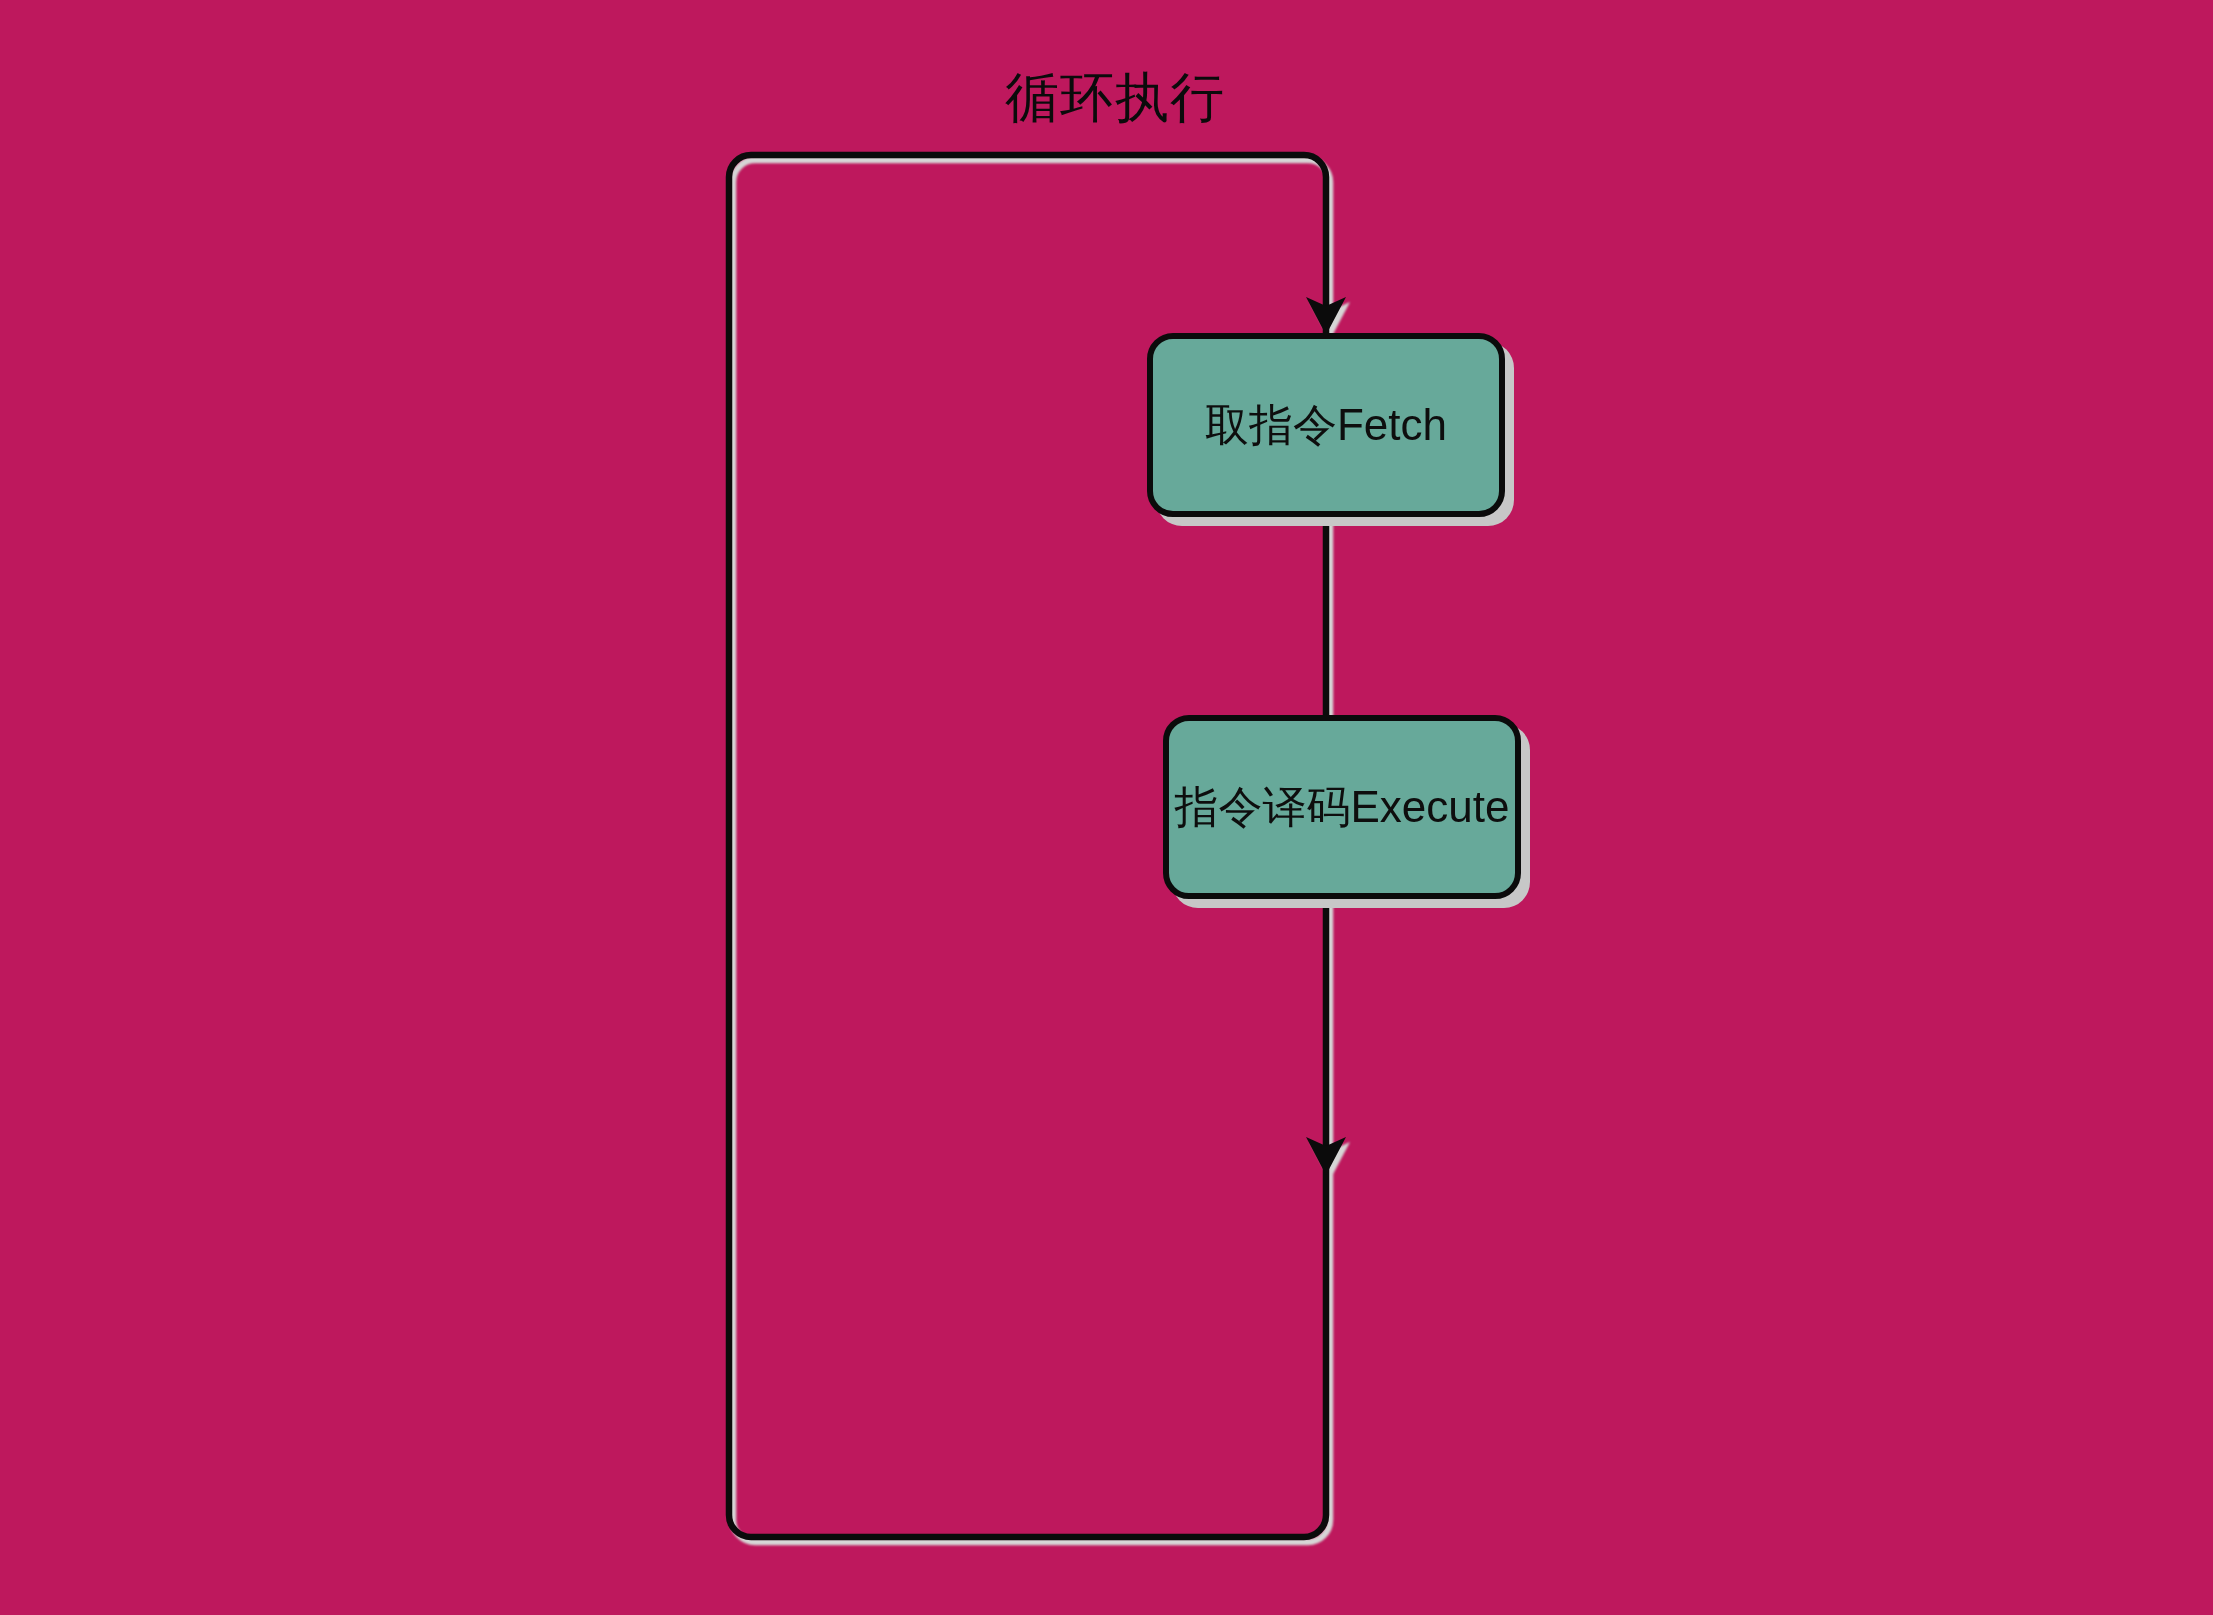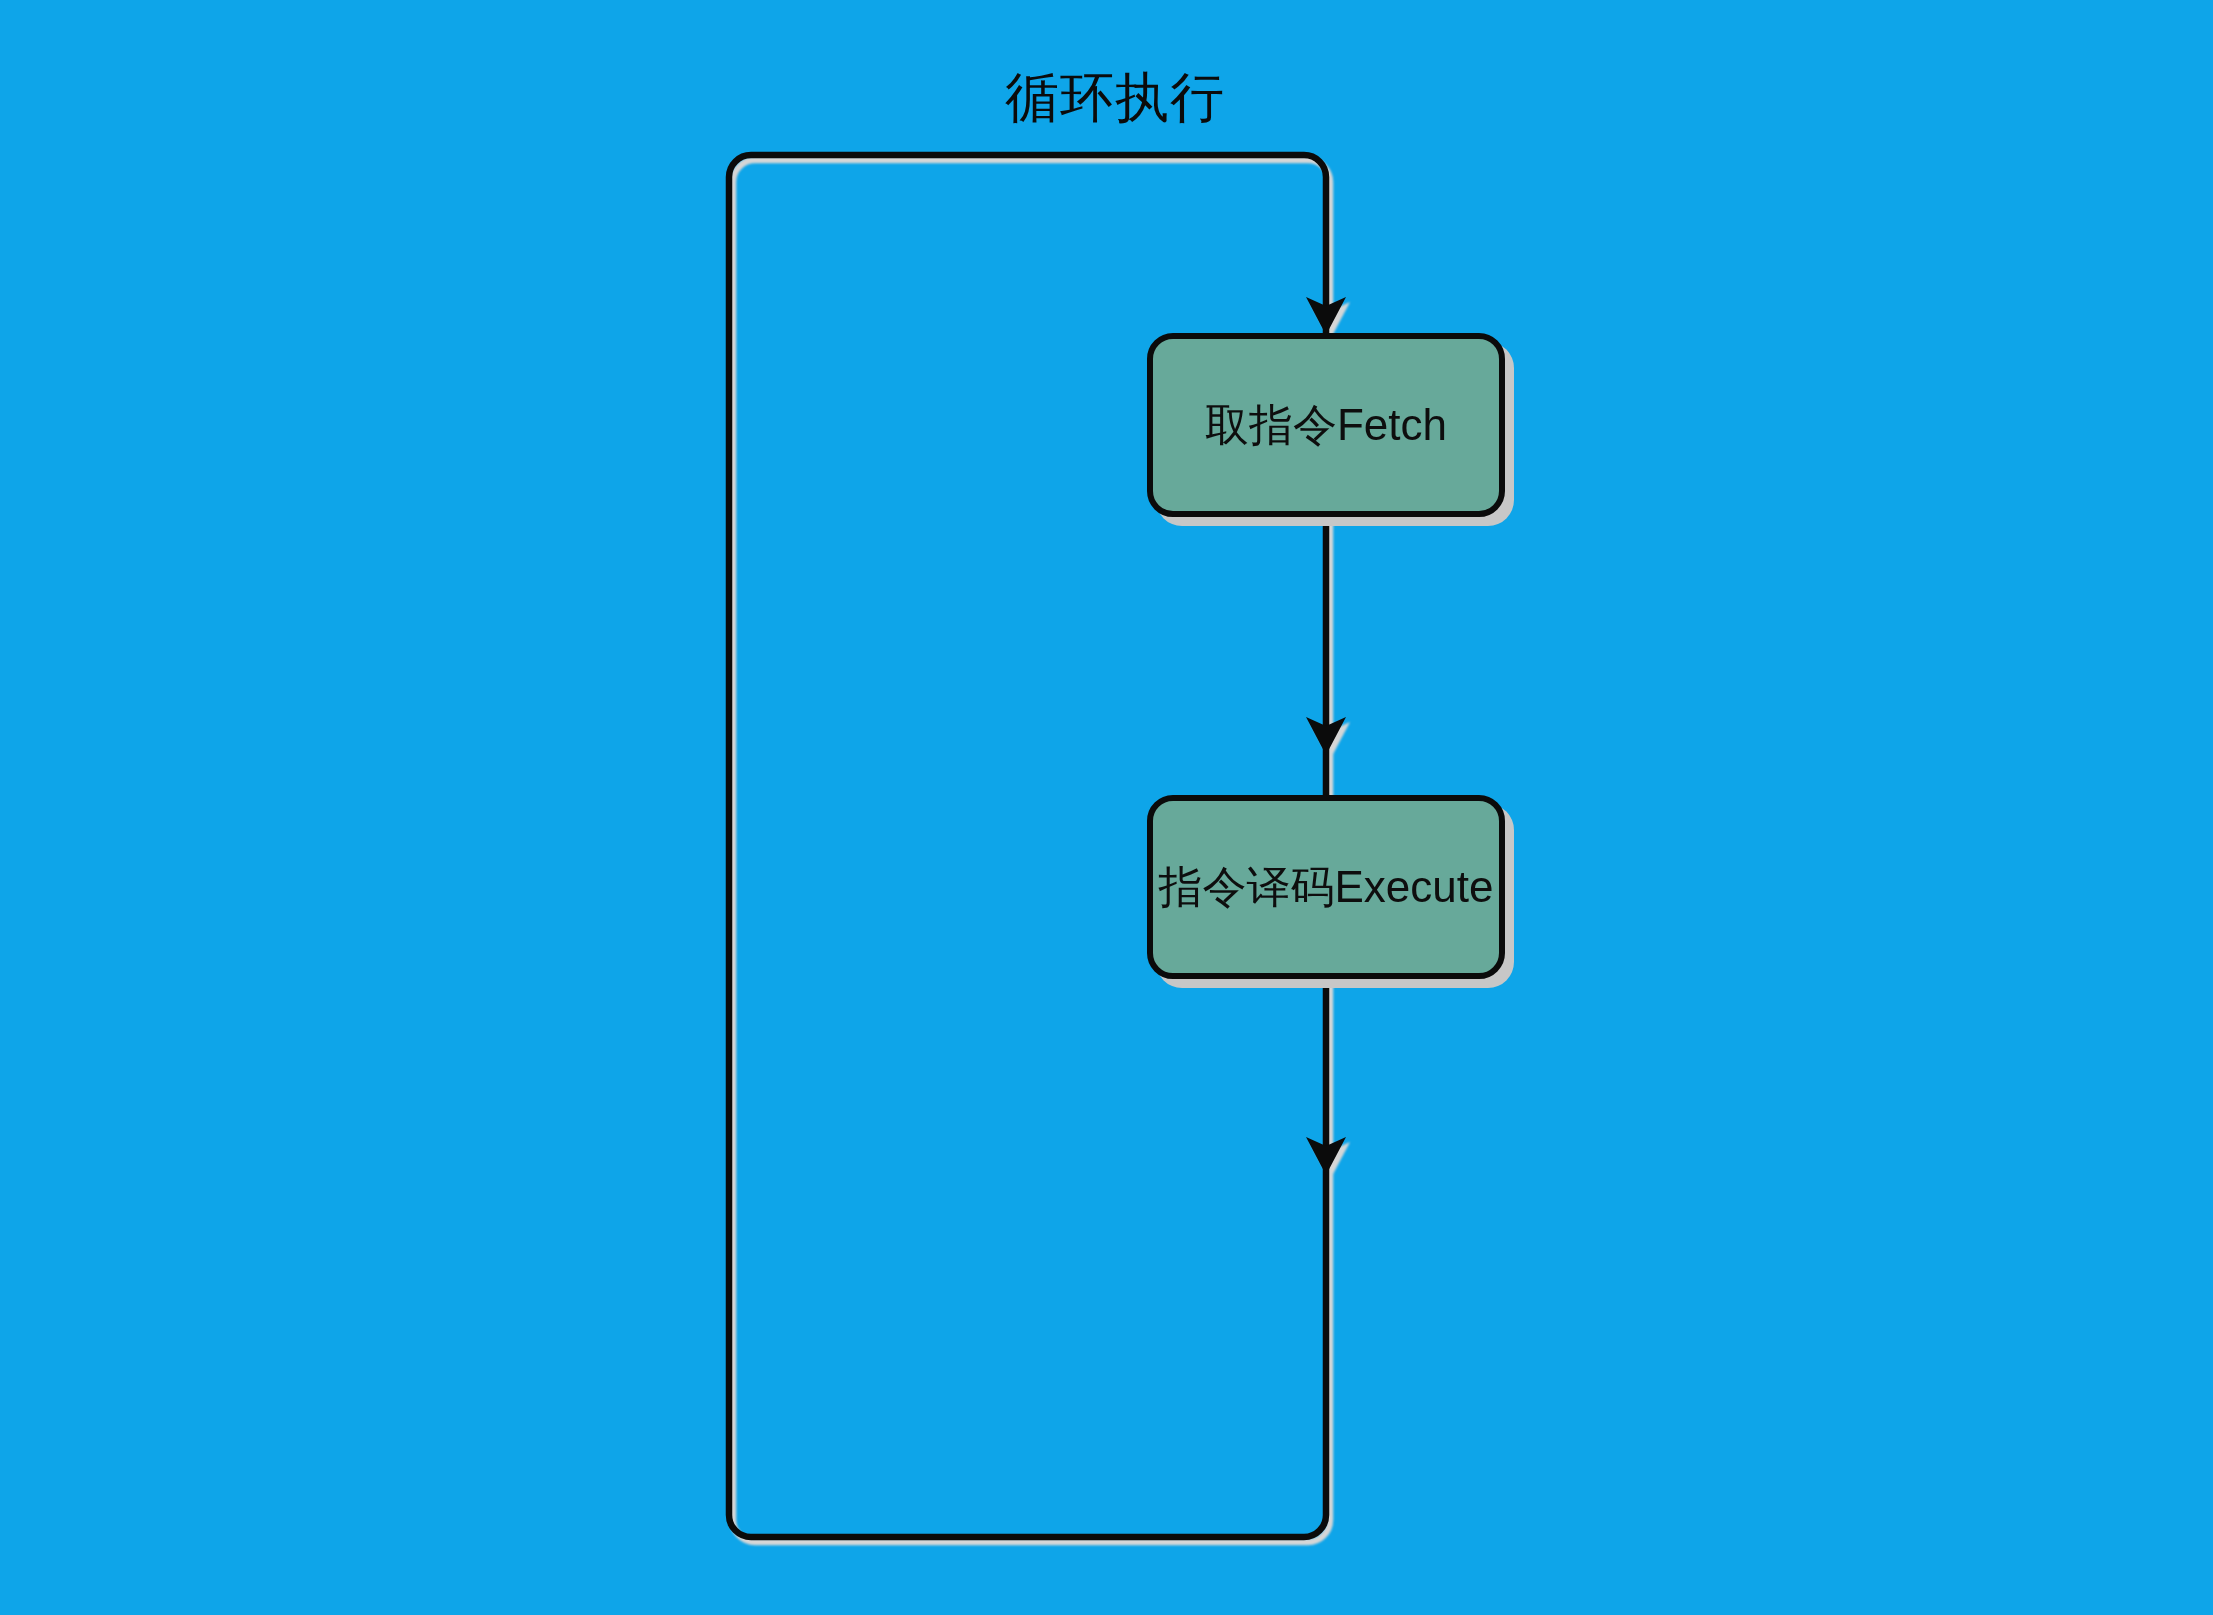--- a/index.html
+++ b/index.html
@@ -4,21 +4,21 @@
 <style>
   html, body {
     margin: 0;
     padding: 0;
     background: #ffffff;
   }
   .canvas {
     position: relative;
     width: 2213px;
     height: 1615px;
-    background: #0ea5e9;
+    background: #be185d;
     font-family: "Liberation Sans", sans-serif;
     overflow: hidden;
   }
   .diagram-title {
     position: absolute;
     left: 915px;
     top: 62px;
     width: 400px;
     text-align: center;
     font-size: 54px;
@@ -47,21 +47,21 @@
     display: flex;
     flex-direction: row;
     align-items: center;
     justify-content: center;
     text-align: center;
     color: #0e0e0e;
     font-size: 44px;
     line-height: 1.28;
   }
   .node-fetch   { top: 333px; }
-  .node-decode  { top: 795px; }
+  .node-decode  { top: 715px; margin-left: 16px; }
   .node-execute { top: 1171px; }
   .node .line { white-space: nowrap; }
 </style>
 </head>
 <body>
 
 <div class="canvas">
 
   <svg class="wires" viewBox="0 0 2213 1615">
 

